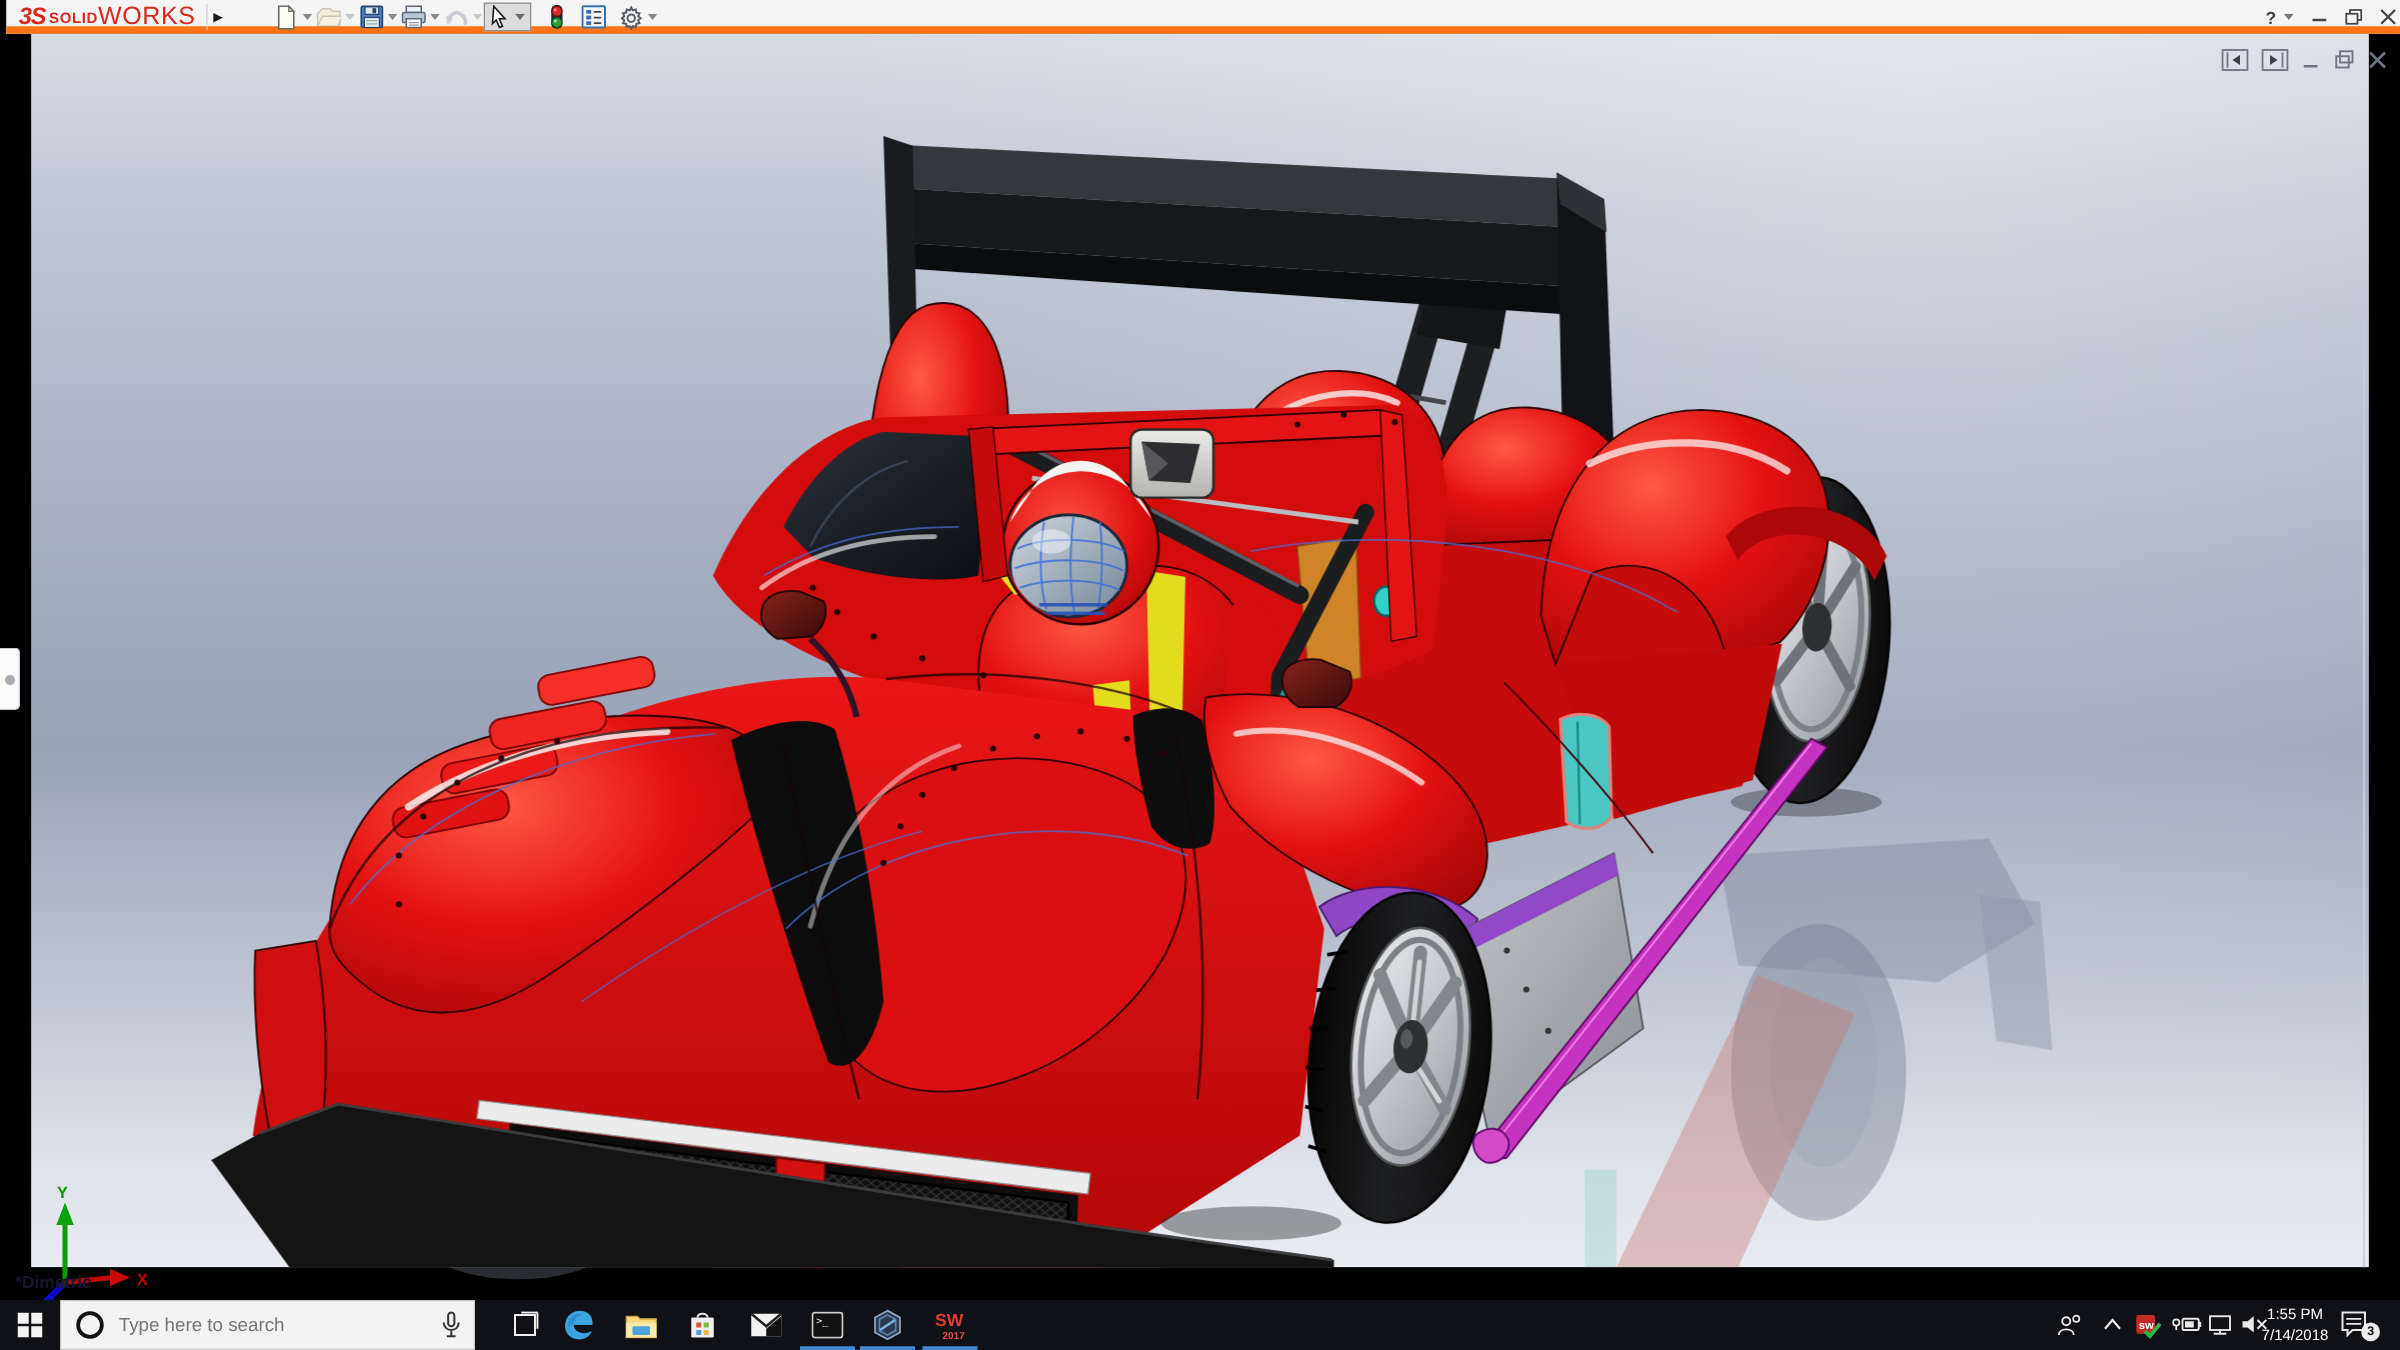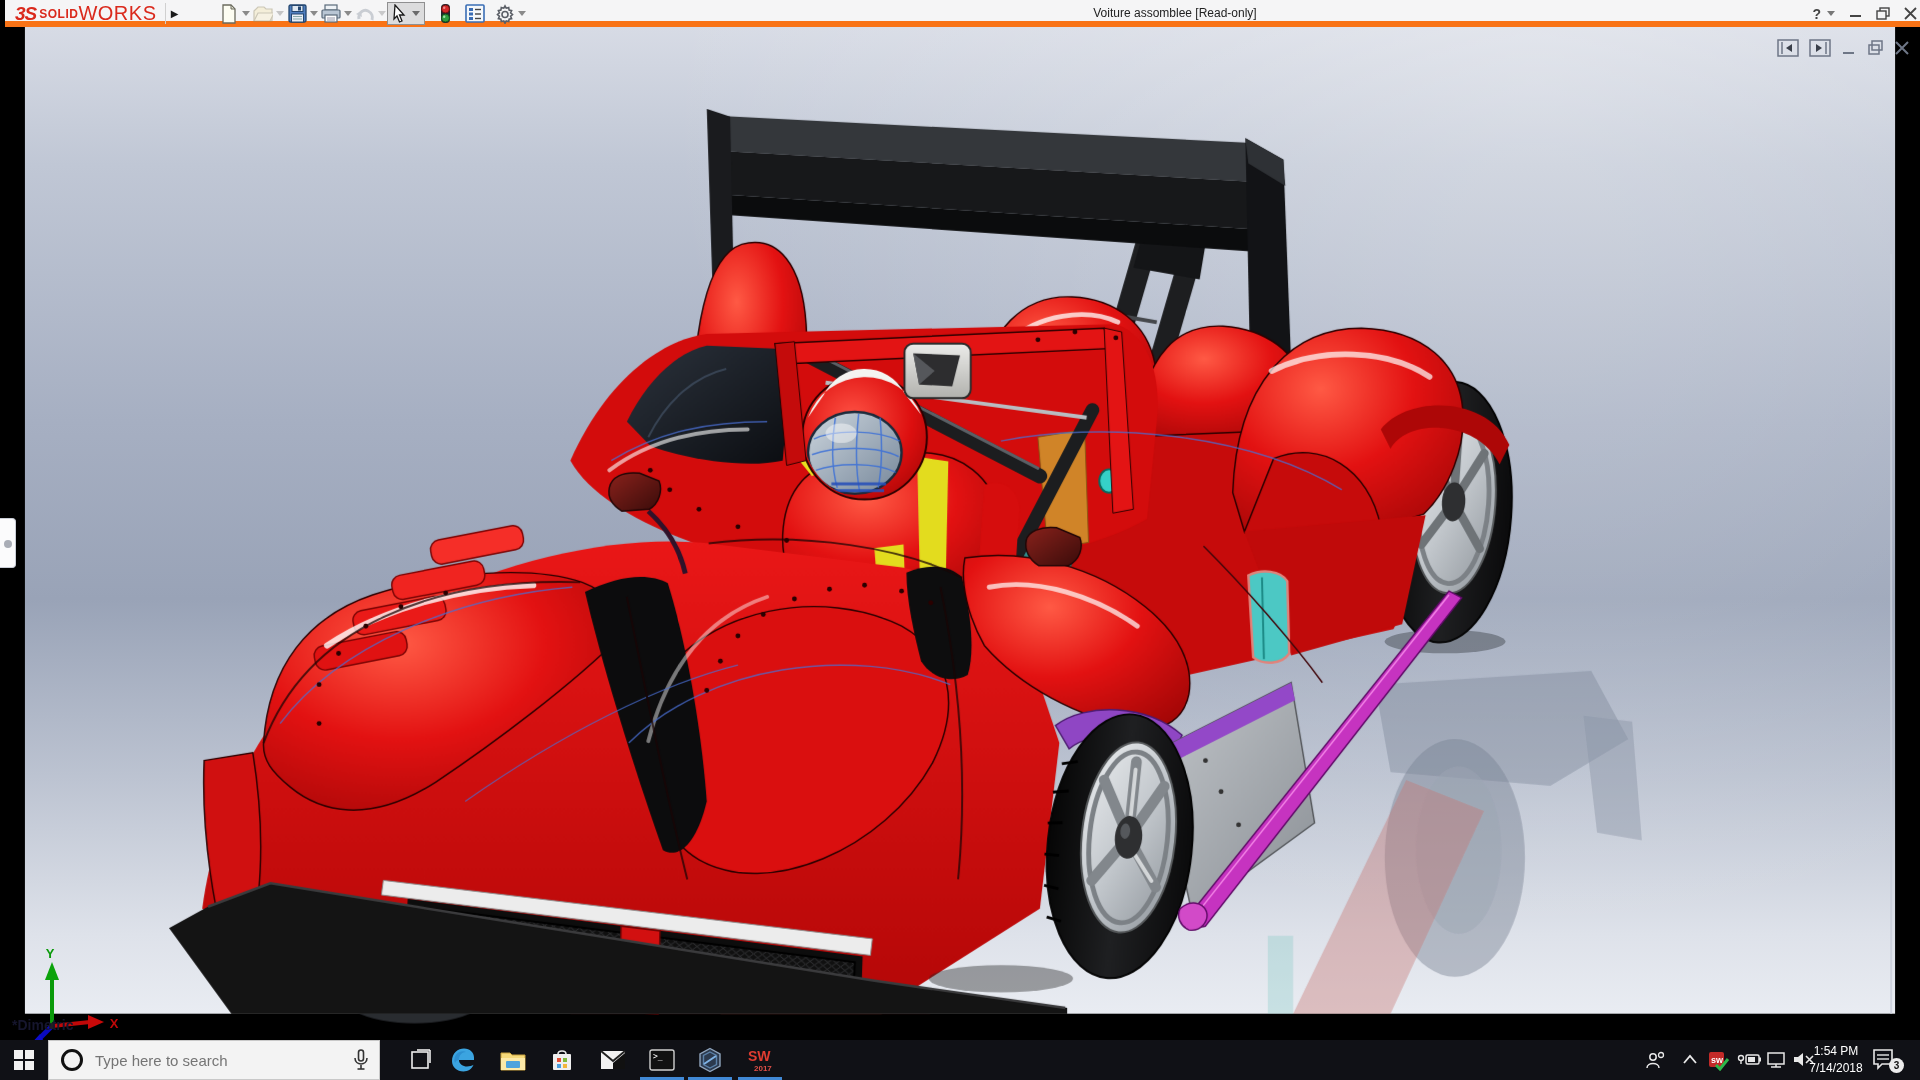--- a/index.html
+++ b/index.html
@@ -155,21 +155,20 @@
           <circle cx="10" cy="10.5" r="3" fill="none" stroke="#5a5e66" stroke-width="1.6"></circle>
         </svg>
     </div>
     <div class="caret">
         <svg width="8" height="5">
           <path d="M0,0 h8 l-4,5 z" fill="#8a8a8a"></path>
         </svg>
       </div>
   </div>
 
-  <div class="win-title">Voiture assomblee [Read-only]</div>
 
   <div class="win-controls">
     <span class="wc" style="font-weight:bold;">?</span>
     <svg width="8" height="5" style="margin-left:-8px">
         <path d="M0,0 h8 l-4,5 z" fill="#777"></path>
       </svg>
     <svg width="13" height="13">
         <line x1="1" y1="9" x2="12" y2="9" stroke="#444" stroke-width="2"></line>
       </svg>
     <svg width="14" height="13">
@@ -622,21 +621,21 @@
       <rect x="2" y="2" width="16" height="11" fill="none" stroke="#e8e8e8" stroke-width="1.5"></rect>
       <line x1="10" y1="13" x2="10" y2="16" stroke="#e8e8e8" stroke-width="1.5"></line>
       <line x1="5" y1="16" x2="15" y2="16" stroke="#e8e8e8" stroke-width="1.5"></line>
     </svg>
   <svg class="tray-ic" style="left:1792px" width="24" height="18">
       <path d="M2,6 L6,6 L11,2 L11,15 L6,11 L2,11 Z" fill="#e8e8e8"></path>
       <path d="M14,5 L21,12 M21,5 L14,12" stroke="#e8e8e8" stroke-width="1.6"></path>
     </svg>
 
   <div class="clock">
-    <div>1:54 PM</div>
+    <div>1:55 PM</div>
     <div>7/14/2018</div>
   </div>
   <svg class="notif" width="24" height="22">
       <path d="M2,2 L20,2 L20,16 L10,16 L6,20 L6,16 L2,16 Z" fill="none" stroke="#e8e8e8" stroke-width="1.6"></path>
       <line x1="5" y1="7" x2="17" y2="7" stroke="#e8e8e8" stroke-width="1.4"></line>
       <line x1="5" y1="11" x2="17" y2="11" stroke="#e8e8e8" stroke-width="1.4"></line>
     </svg>
 </div>
 <div class="badge">3</div>
 

